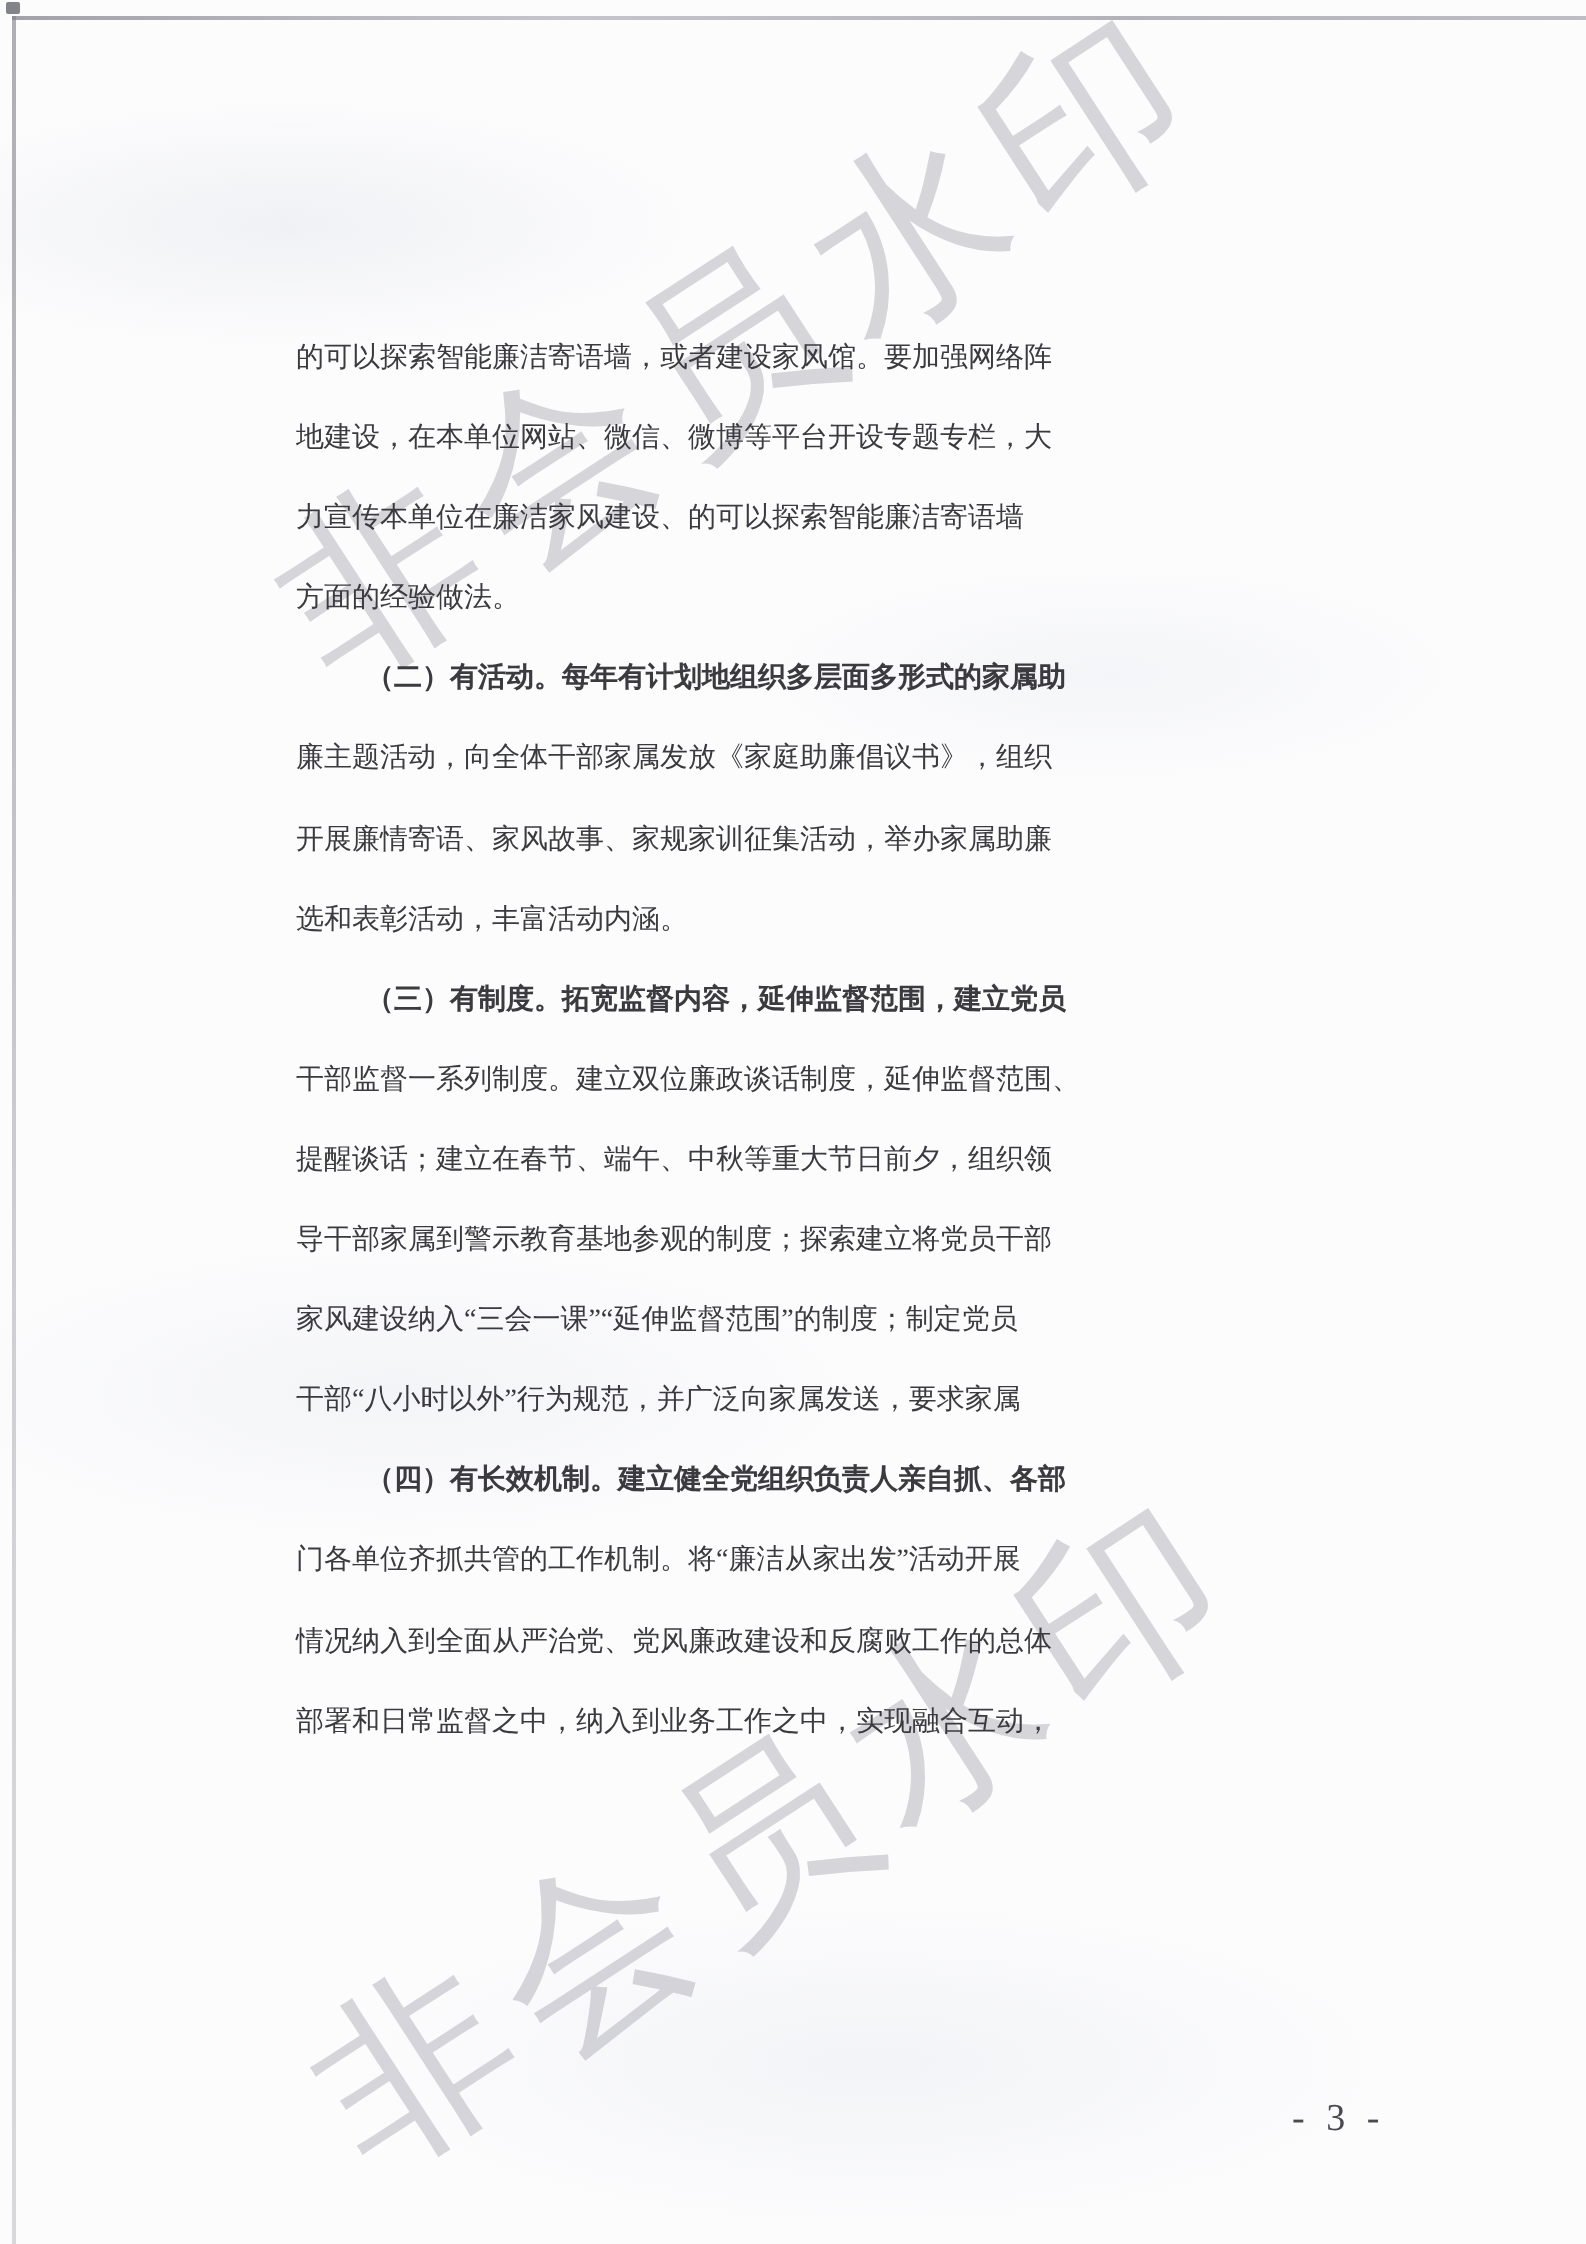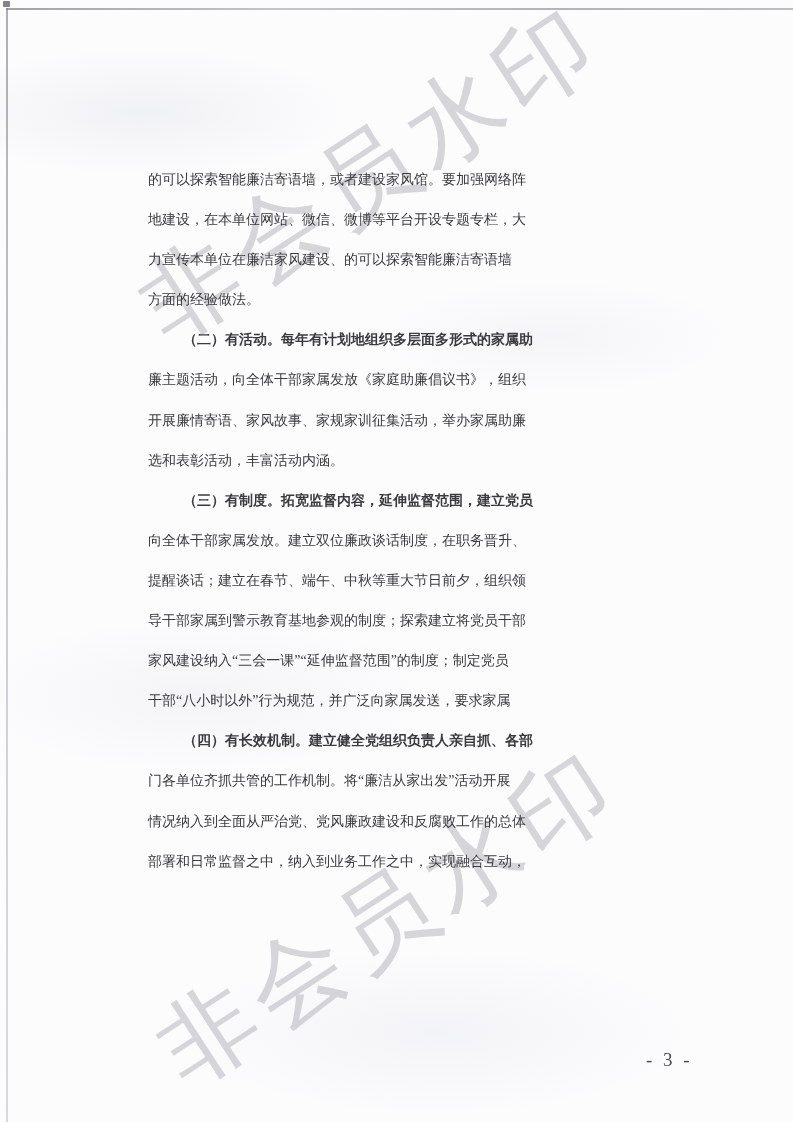--- a/index.html
+++ b/index.html
@@ -91,21 +91,21 @@
   <div class="text-block">
     <div class="text-line">的可以探索智能廉洁寄语墙，或者建设家风馆。要加强网络阵</div>
     <div class="text-line">地建设，在本单位网站、微信、微博等平台开设专题专栏，大</div>
     <div class="text-line">力宣传本单位在廉洁家风建设、的可以探索智能廉洁寄语墙</div>
     <div class="text-line">方面的经验做法。</div>
     <div class="text-line para-start">（二）有活动。每年有计划地组织多层面多形式的家属助</div>
     <div class="text-line">廉主题活动，向全体干部家属发放《家庭助廉倡议书》，组织</div>
     <div class="text-line">开展廉情寄语、家风故事、家规家训征集活动，举办家属助廉</div>
     <div class="text-line">选和表彰活动，丰富活动内涵。</div>
     <div class="text-line para-start">（三）有制度。拓宽监督内容，延伸监督范围，建立党员</div>
-    <div class="text-line">向全体干部家属发放。建立双位廉政谈话制度，在职务晋升、</div>
+    <div class="text-line">干部监督一系列制度。建立双位廉政谈话制度，延伸监督范围、</div>
     <div class="text-line">提醒谈话；建立在春节、端午、中秋等重大节日前夕，组织领</div>
     <div class="text-line">导干部家属到警示教育基地参观的制度；探索建立将党员干部</div>
     <div class="text-line">家风建设纳入“三会一课”“延伸监督范围”的制度；制定党员</div>
     <div class="text-line">干部“八小时以外”行为规范，并广泛向家属发送，要求家属</div>
     <div class="text-line para-start">（四）有长效机制。建立健全党组织负责人亲自抓、各部</div>
     <div class="text-line">门各单位齐抓共管的工作机制。将“廉洁从家出发”活动开展</div>
     <div class="text-line">情况纳入到全面从严治党、党风廉政建设和反腐败工作的总体</div>
     <div class="text-line">部署和日常监督之中，纳入到业务工作之中，实现融合互动，</div>
   </div>
 

